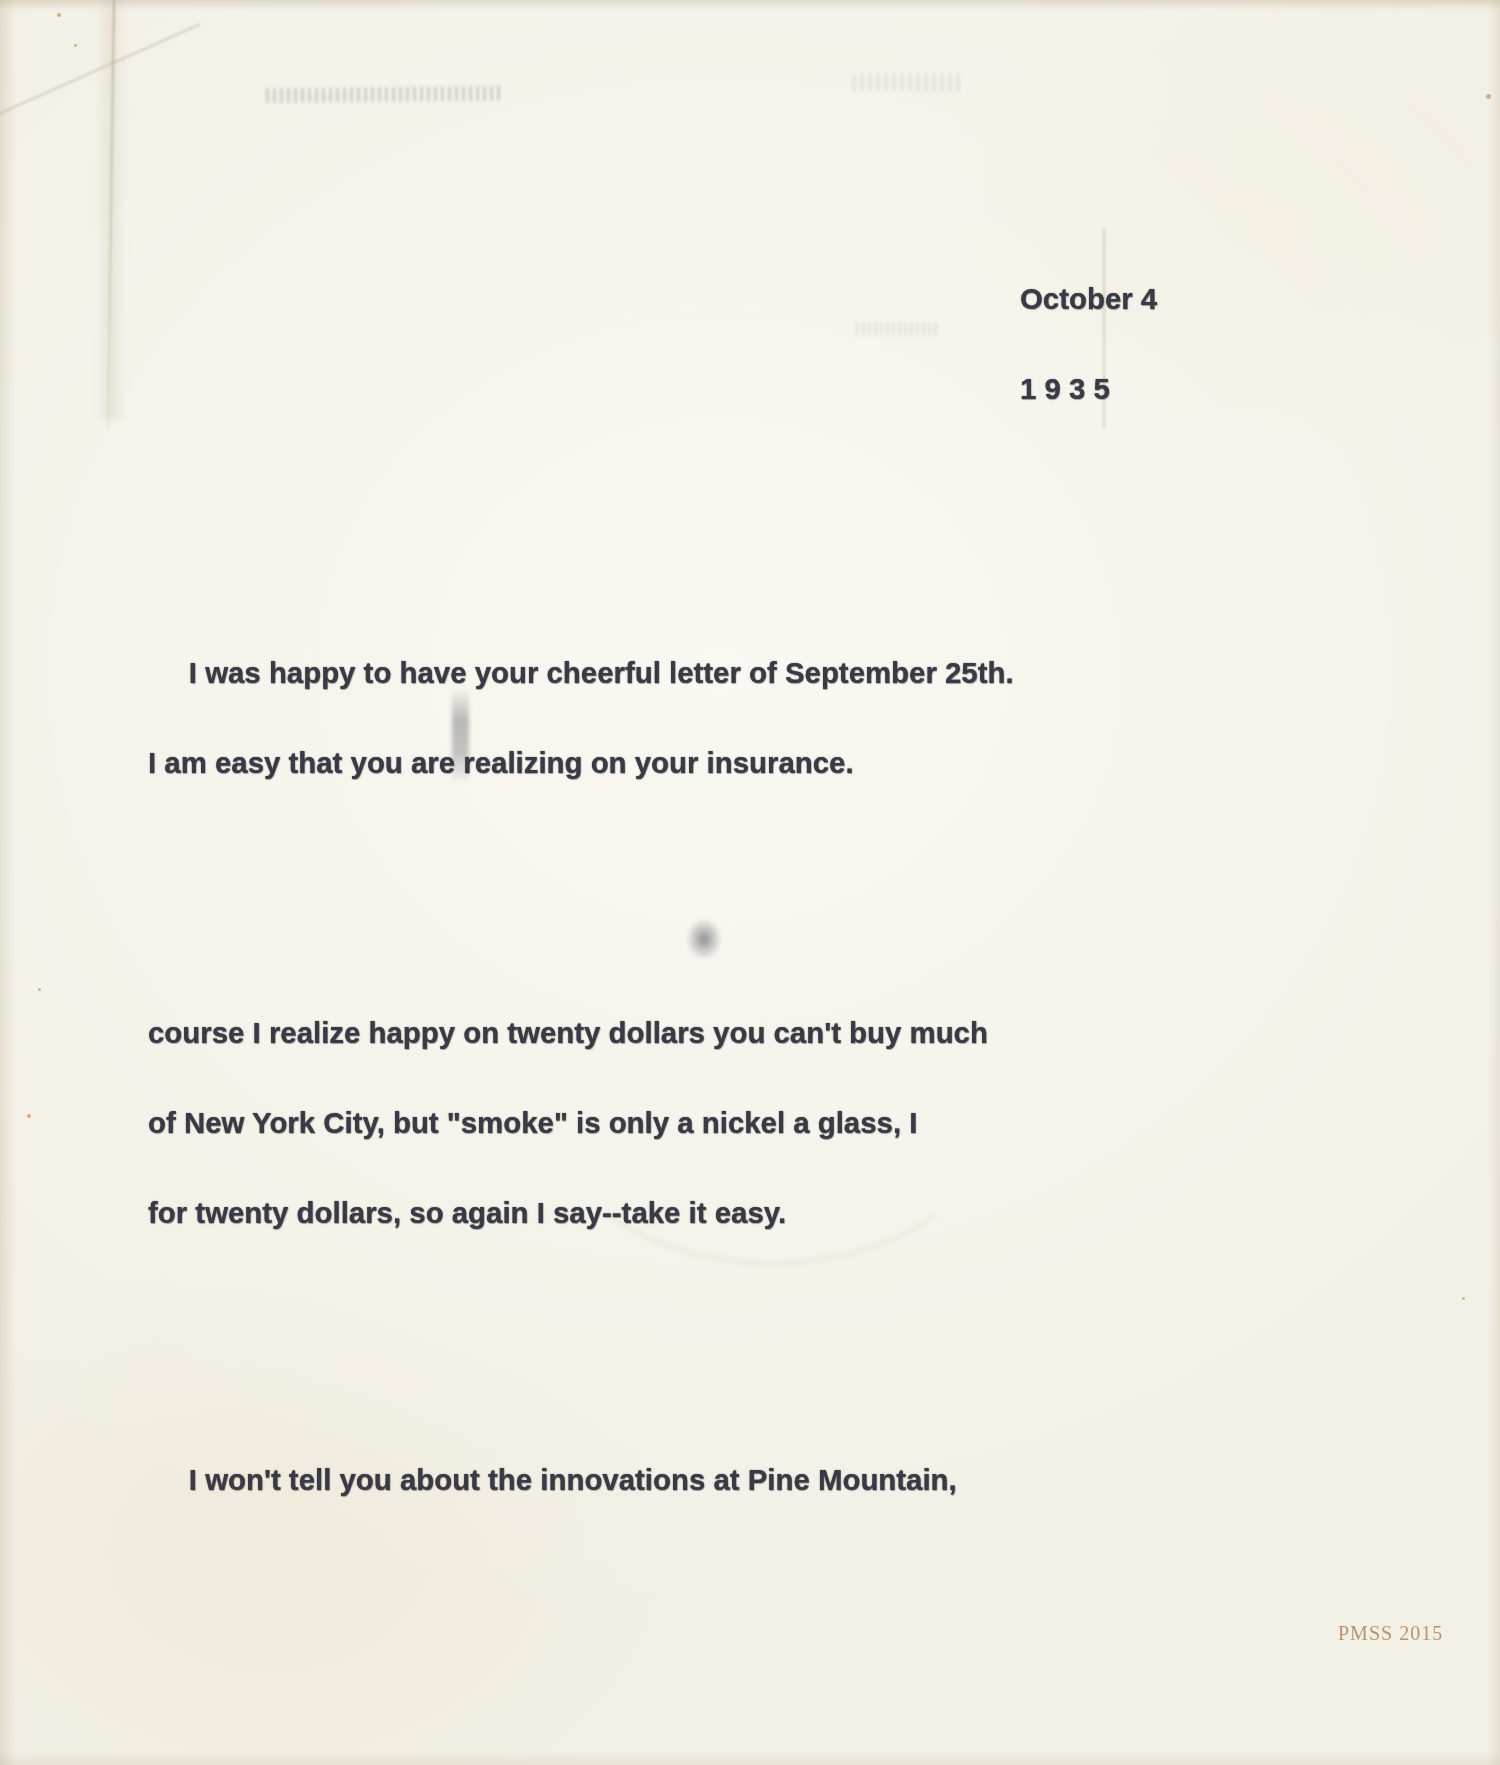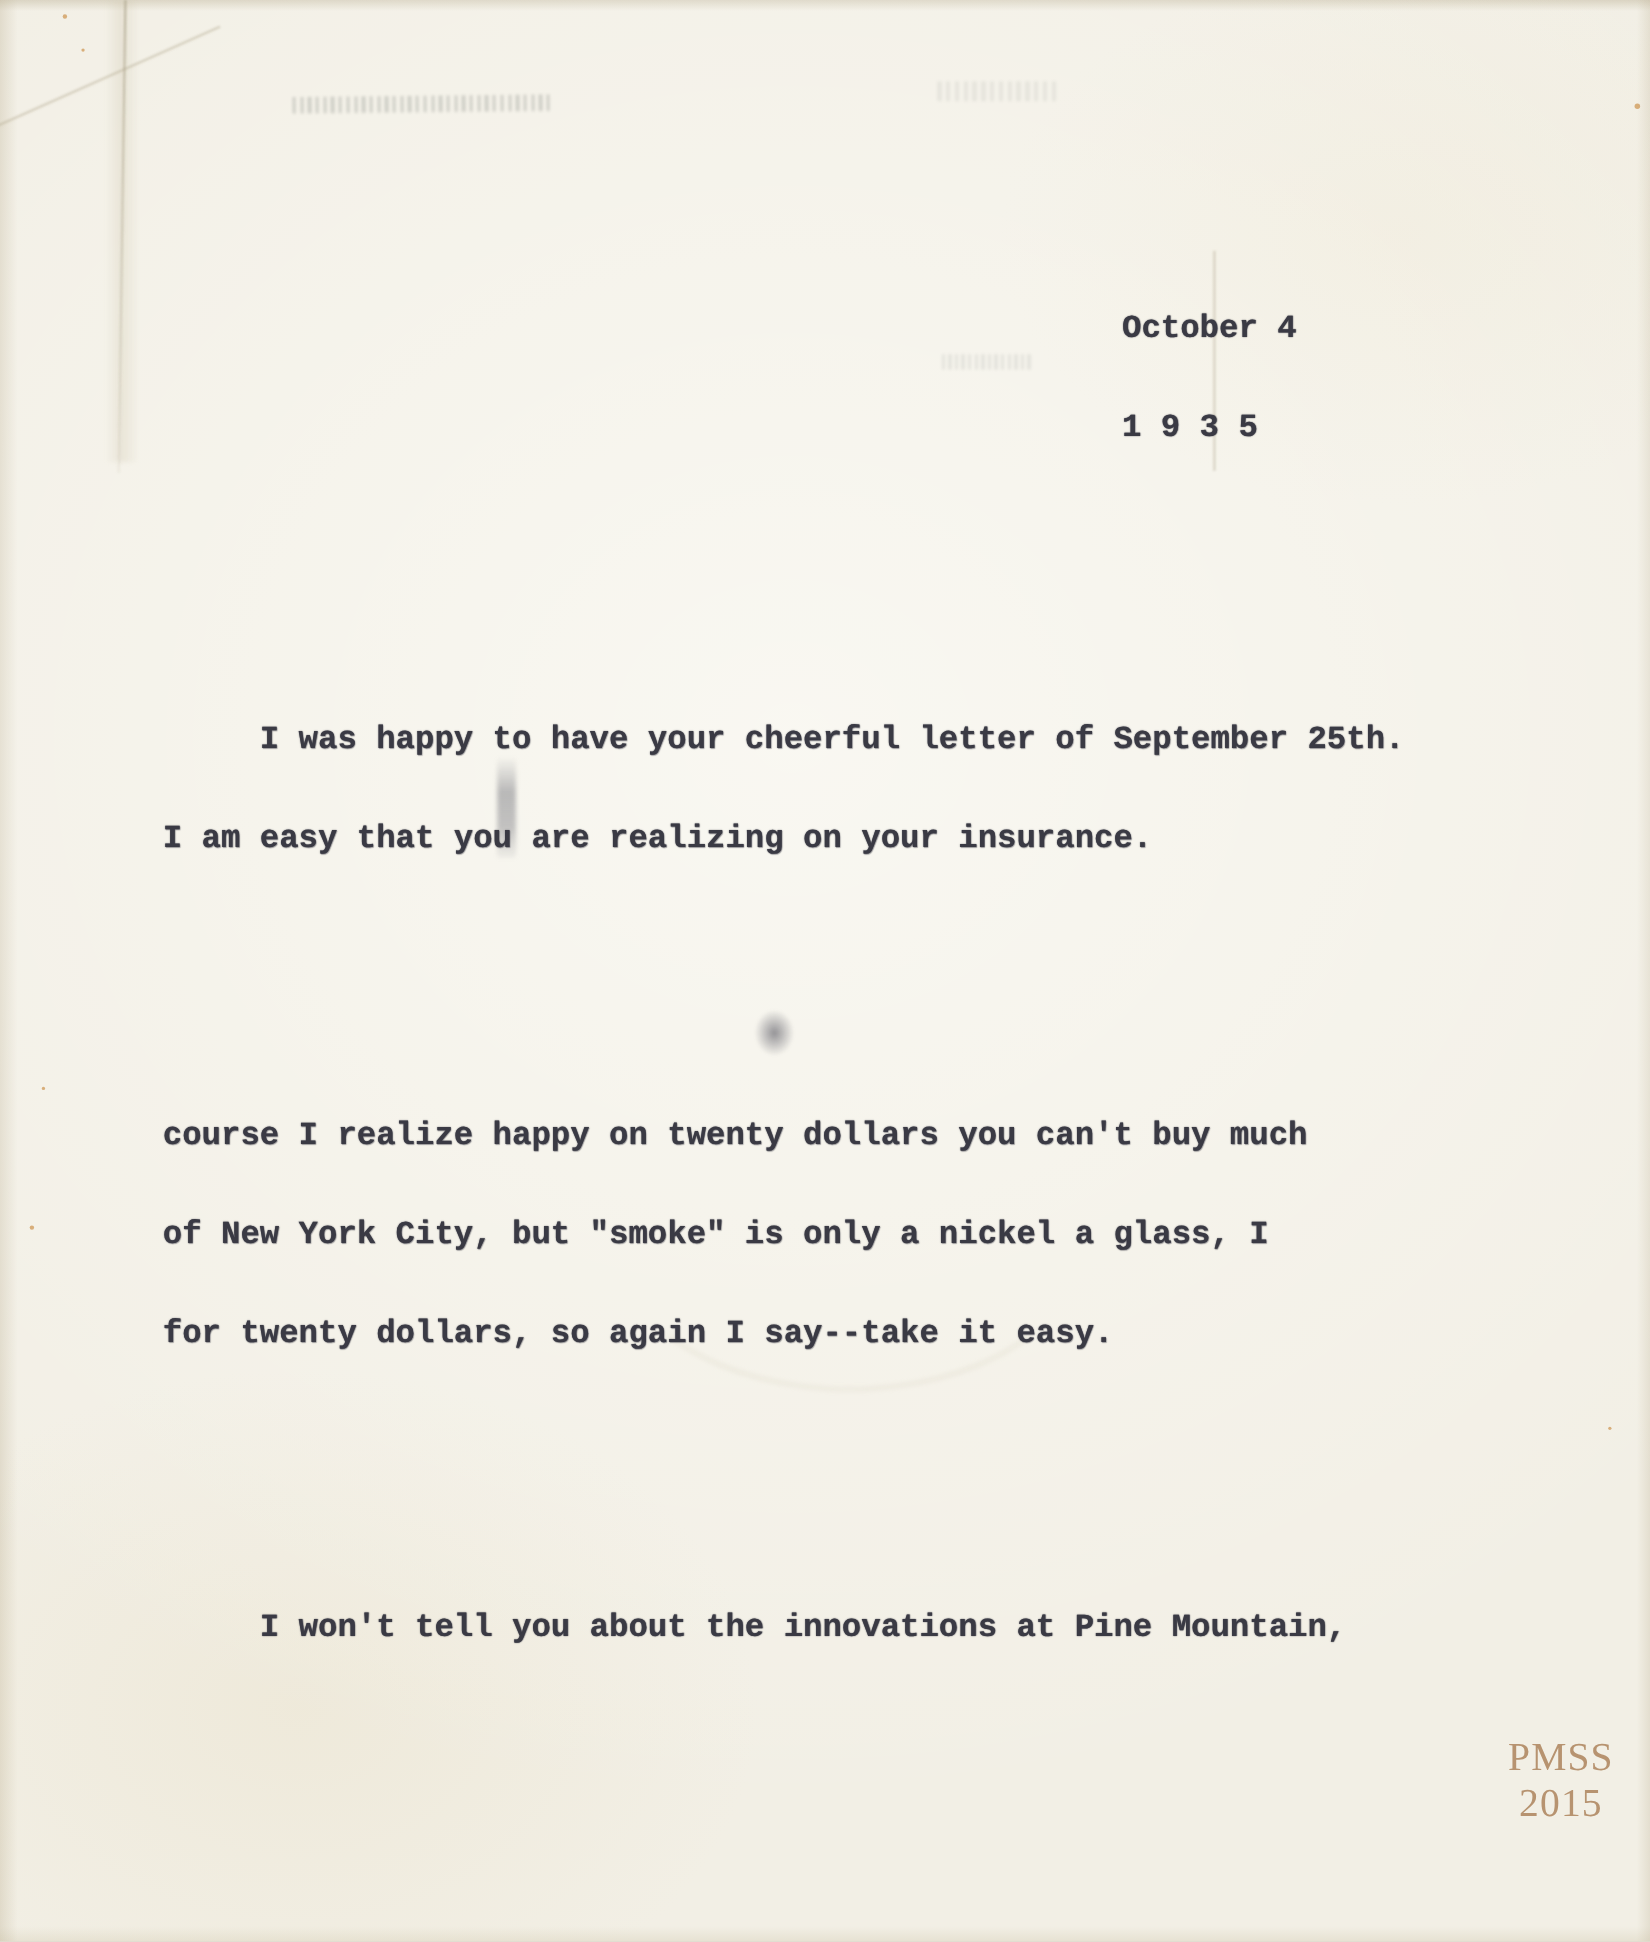--- a/index.html
+++ b/index.html
@@ -20,21 +20,21 @@
       radial-gradient(ellipse 35% 20% at 85% 12%, rgba(236,228,204,0.30), rgba(236,228,204,0) 70%),
       linear-gradient(90deg,  rgba(190,178,150,0.35) 0px, rgba(190,178,150,0) 16px),
       linear-gradient(270deg, rgba(190,178,150,0.28) 0px, rgba(190,178,150,0) 12px),
       linear-gradient(180deg, rgba(180,168,138,0.40) 0px, rgba(185,172,142,0) 10px),
       linear-gradient(0deg,   rgba(200,190,160,0.28) 0px, rgba(200,190,160,0) 14px);
   }
 
   
   .typed {
     position: absolute;
-    font-family: Liberation Mono, monospace;
+    font-family: Liberation Sans, sans-serif;
     font-size: 29.4px;
     line-height: 30px;
     font-weight: bold;
     color: #3a3a44;
     white-space: pre;
     text-shadow: 0 0 1.2px rgba(52,52,64,0.85), 0.6px 0.6px 0.8px rgba(52,52,64,0.35);
     filter: blur(0.25px);
   }
 
   .date-block { left: 1020px; top: 224px; }
@@ -120,23 +120,23 @@
   }
   .speck-1 { left: 57px;   top: 13px;   width: 4px; height: 4px; }
   .speck-2 { left: 74px;   top: 44px;   width: 3px; height: 3px; }
   .speck-3 { left: 1486px; top: 94px;   width: 5px; height: 5px; }
   .speck-4 { left: 38px;   top: 988px;  width: 3px; height: 3px; }
   .speck-5 { left: 27px;   top: 1114px; width: 4px; height: 4px; }
   .speck-6 { left: 1462px; top: 1297px; width: 3px; height: 3px; }
 
   .watermark {
     position: absolute;
-    left: 1338px; top: 1576px;
+    left: 1338px; top: 1622px;
     font-family: "Liberation Serif", "DejaVu Serif", serif;
-    font-size: 36px;
+    font-size: 20px;
     letter-spacing: 1px;
     color: #b18a64;
     opacity: 0.9;
     text-align: center;
   }
 </style>
 </head>
 <body>
 
 <div class="page">

